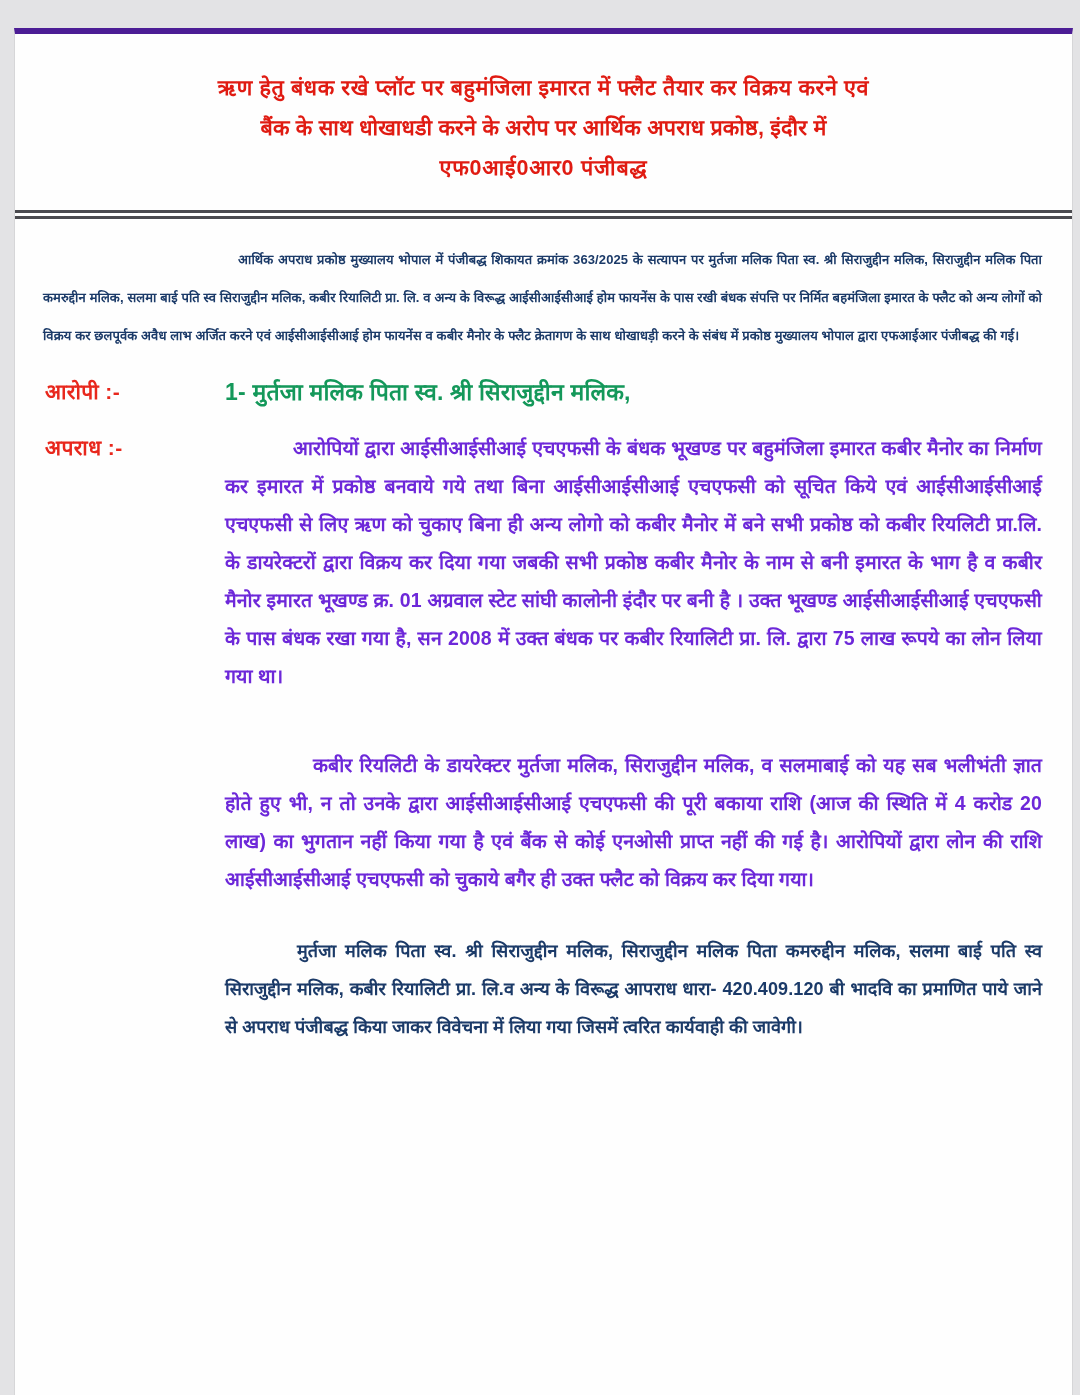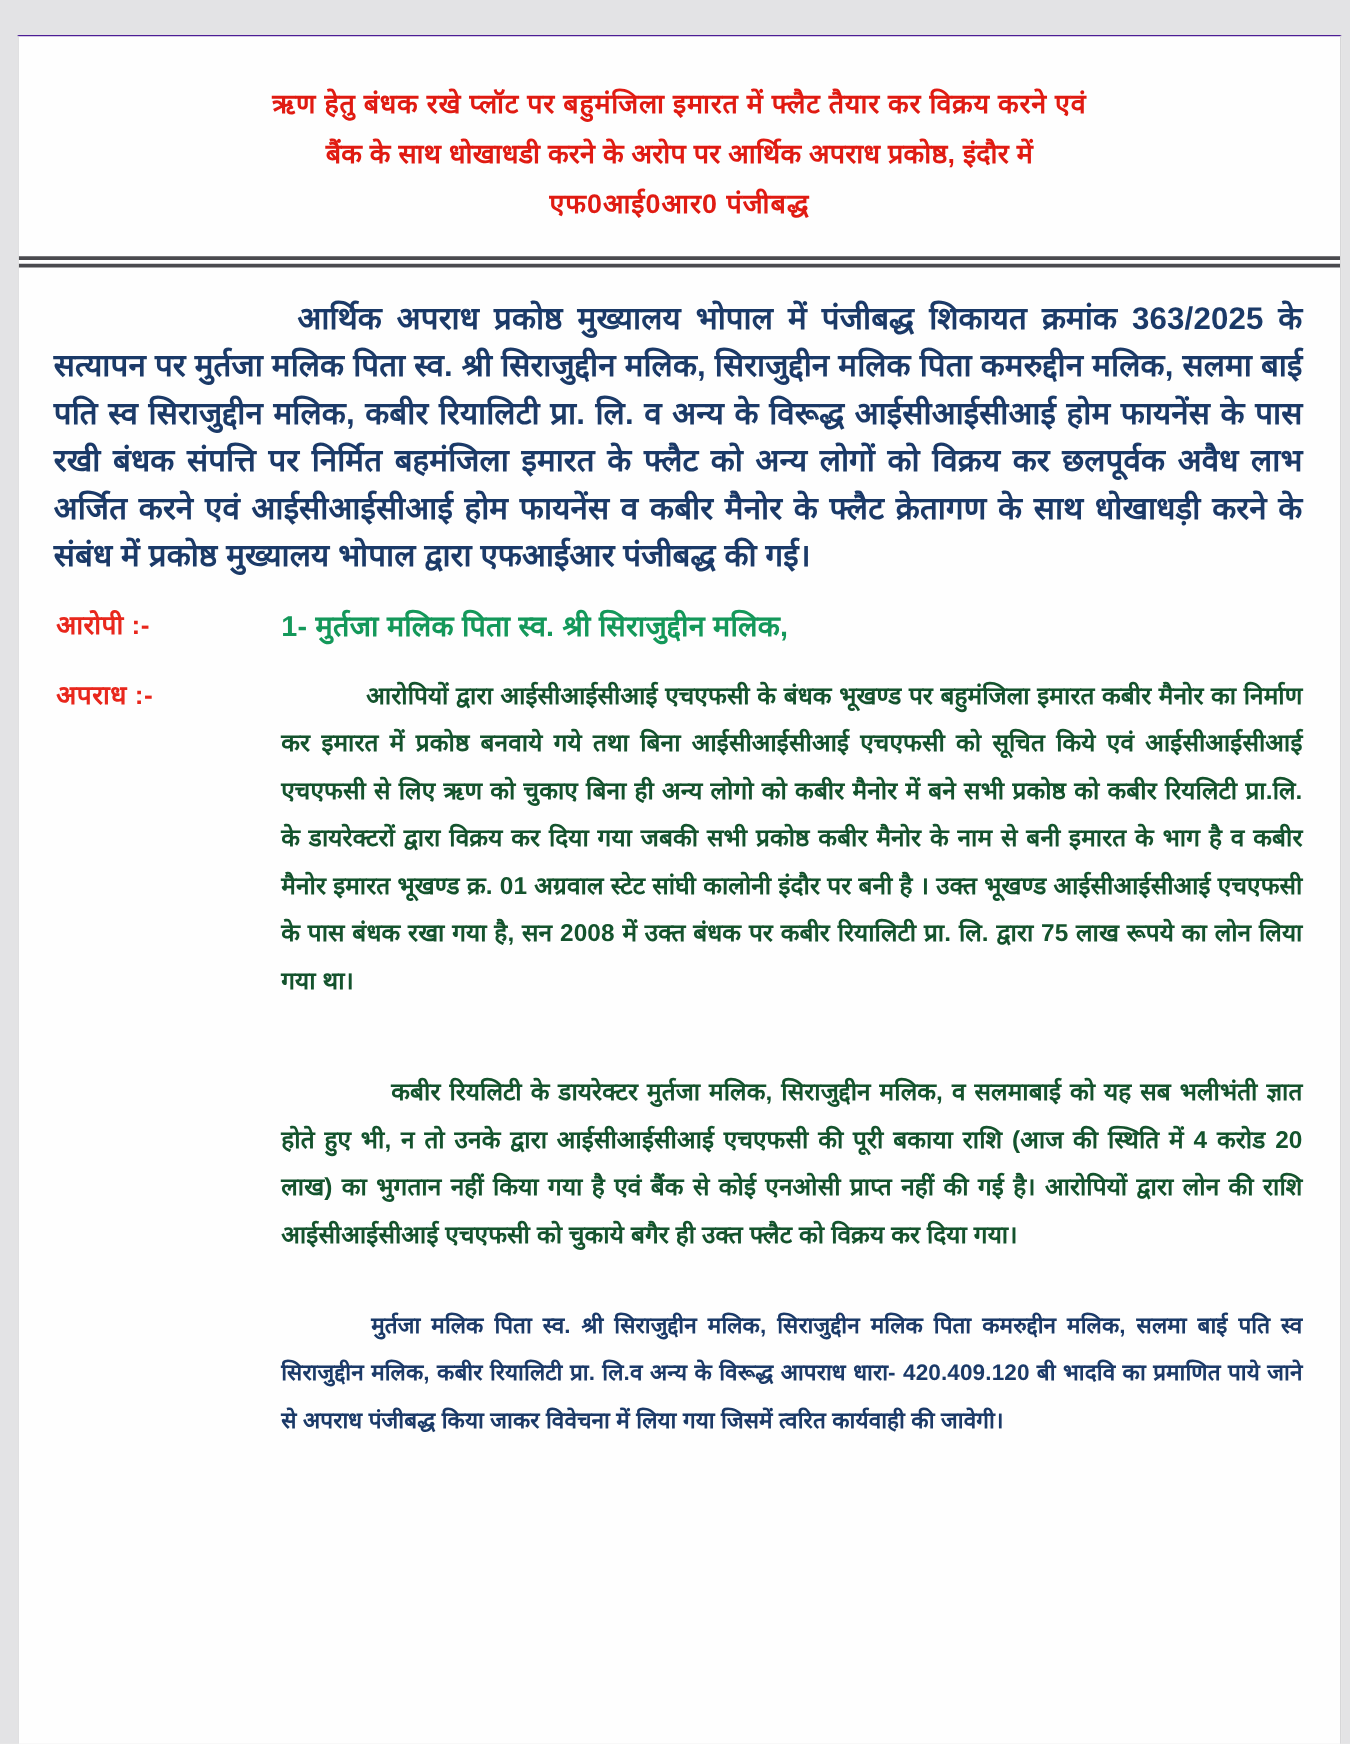--- a/index.html
+++ b/index.html
@@ -18,21 +18,21 @@
   .page {
     position: absolute;
     left: 14px;
     top: 28px;
     width: 1059px;
     height: 1367px;
     background: #fefefe;
     box-sizing: border-box;
     border-left: 1px solid #d6d6d8;
     border-right: 1px solid #d6d6d8;
-    border-top: 1px solid #4c1d95;
+    border-top: 6px solid #4c1d95;
     overflow: hidden;
   }
 
   
   .title-block {
     padding: 34px 46px 0 46px;
     text-align: center;
   }
   .title-line {
     color: #e01b12;
@@ -58,21 +58,21 @@
 
   
   .body-wrap {
     padding: 0 30px 0 28px;
   }
 
   .para {
     margin: 0;
     text-align: justify;
     text-align-last: left;
-    font-size: 25px;
+    font-size: 13px;
     line-height: 38px;
     letter-spacing: 0.1px;
   }
   .para.blue { color: #1b3a68; font-weight: bold; }
 
   .para-intro { margin-top: 22px; }
   .indent-lg { text-indent: 195px; }
 
   
   .section {
@@ -102,21 +102,21 @@
     color: #14985a;
     font-weight: bold;
     font-size: 23px;
     line-height: 38px;
     letter-spacing: 0.2px;
   }
   .accused-list li { white-space: nowrap; }
 
   .crime-para {
     margin: 0;
-    color: #14532d;
+    color: #6d28d9;
     font-weight: bold;
     font-size: 19.5px;
     line-height: 38px;
     text-align: justify;
     text-align-last: left;
     letter-spacing: 0.1px;
   }
   .crime-para.first { text-indent: 68px; }
   .crime-para.cont  { text-indent: 88px; margin-top: 51px; }
 

